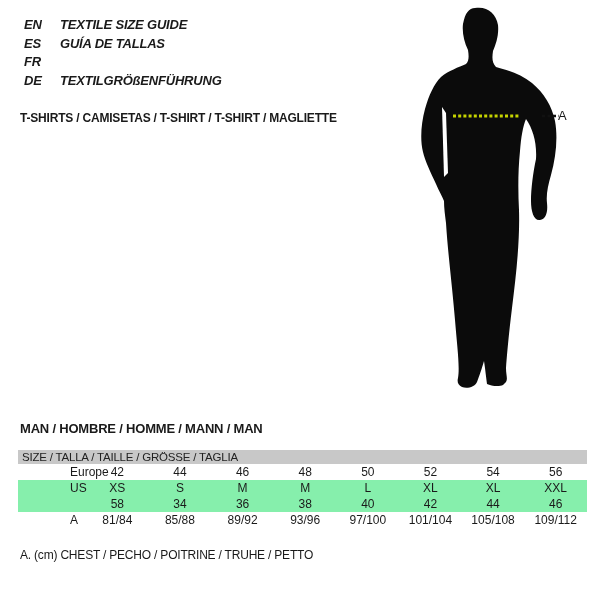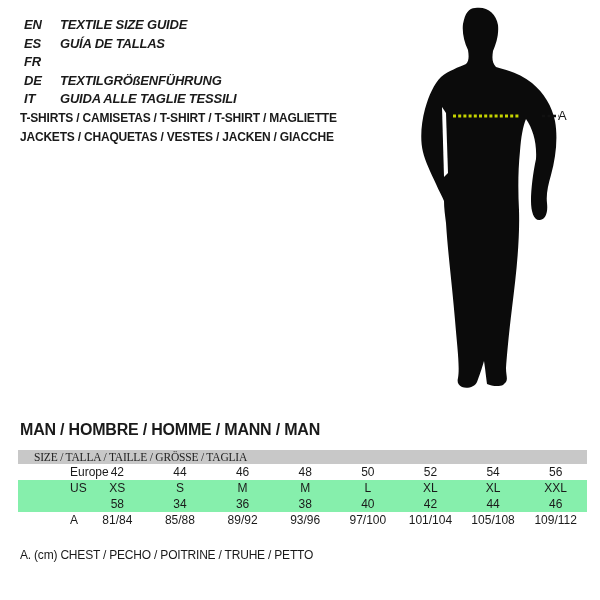--- a/index.html
+++ b/index.html
@@ -16,27 +16,27 @@
 
   
   .cat-block{left:20px;top:109px;}
   .cat-line{font-size:12px;font-weight:bold;line-height:19px;letter-spacing:-0.2px;}
 
   
   .figure-wrap{left:415px;top:5px;width:150px;height:385px;}
   .marker-label{left:558px;top:108px;font-size:13px;font-weight:normal;}
 
   
-  .section-title{left:20px;top:421px;font-size:16px;font-weight:bold;letter-spacing:-0.2px;}
+  .section-title{left:20px;top:421px;font-size:13px;font-weight:bold;letter-spacing:-0.2px;}
 
   
   .size-table{left:18px;top:450px;width:569px;font-size:12px;}
   .size-table .thead{
-    background:#c8c8c8;height:14px;line-height:14px;padding-left:16px;
-    font-size:11.5px;letter-spacing:-0.2px;color:#222;font-family:Liberation Serif, serif;
+    background:#c8c8c8;height:14px;line-height:14px;padding-left:4px;
+    font-size:11.5px;letter-spacing:-0.2px;color:#222;
   }
   .size-table .trow{display:grid;grid-template-columns:68px repeat(8,1fr);height:16px;line-height:16px;}
   .size-table .trow.striped{background:#86efac;}
   .size-table .cell-label{text-align:left;padding-left:4px;margin-left:48px;}
   .size-table .cell{text-align:center;}
 
   
   .footnote{left:20px;top:548px;font-size:12px;font-weight:normal;letter-spacing:-0.2px;}
 </style>
 </head>
@@ -51,29 +51,24 @@
     <span>ES</span>
     <span>GUÍA DE TALLAS</span>
   </div>
   <div class="lang-row">
     <span>FR</span>
   </div>
   <div class="lang-row">
     <span>DE</span>
     <span>TEXTILGRÖßENFÜHRUNG</span>
   </div>
-  <div class="lang-row">
-    <span>IT</span>
-    <span>GUIDA ALLE TAGLIE TESSILI</span>
-  </div>
 </div>
 
 <div class="abs cat-block">
   <div class="cat-line">T-SHIRTS / CAMISETAS / T-SHIRT / T-SHIRT / MAGLIETTE</div>
-  <div class="cat-line">JACKETS / CHAQUETAS / VESTES / JACKEN / GIACCHE</div>
 </div>
 
 <div class="abs figure-wrap">
   <svg width="150" height="385" viewBox="0 0 150 385" xmlns="http://www.w3.org/2000/svg">
     <path fill="#0b0b0b" d="
       M 60 3
       C 72 1 81 8 83 20
       C 84 30 81 39 78 46
       C 77 53 77 58 81 62
       C 92 65 106 69 117 78

